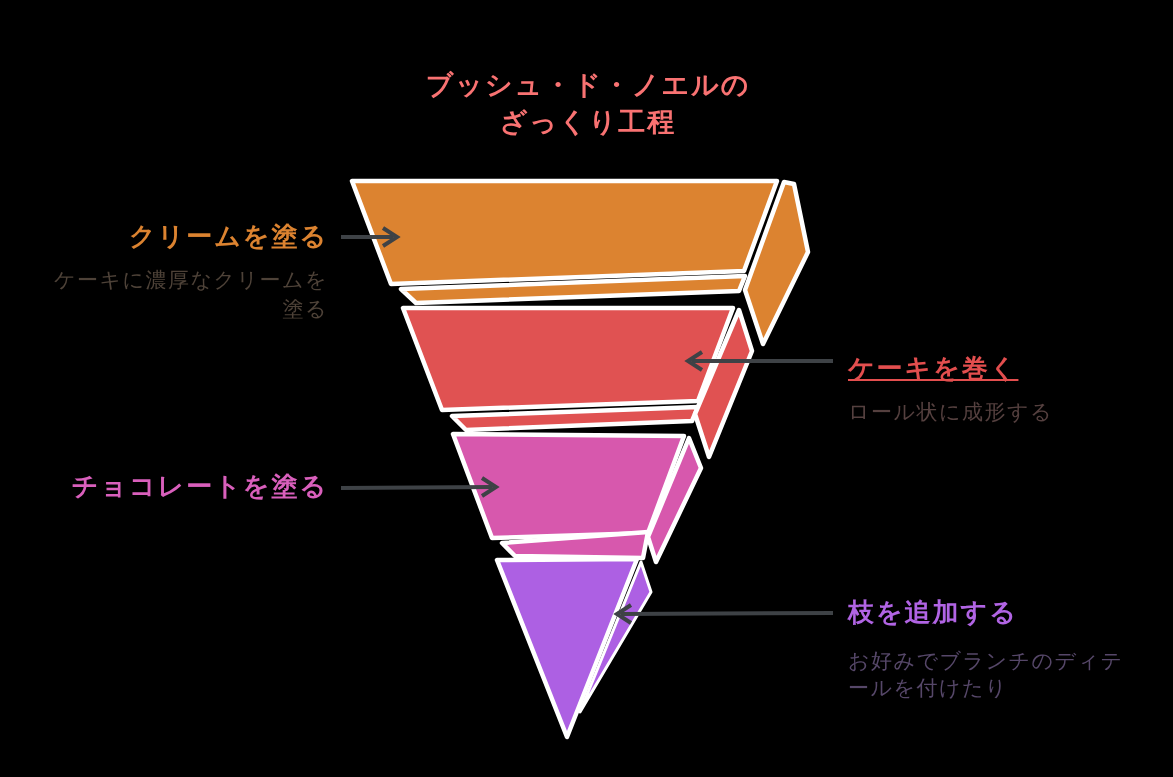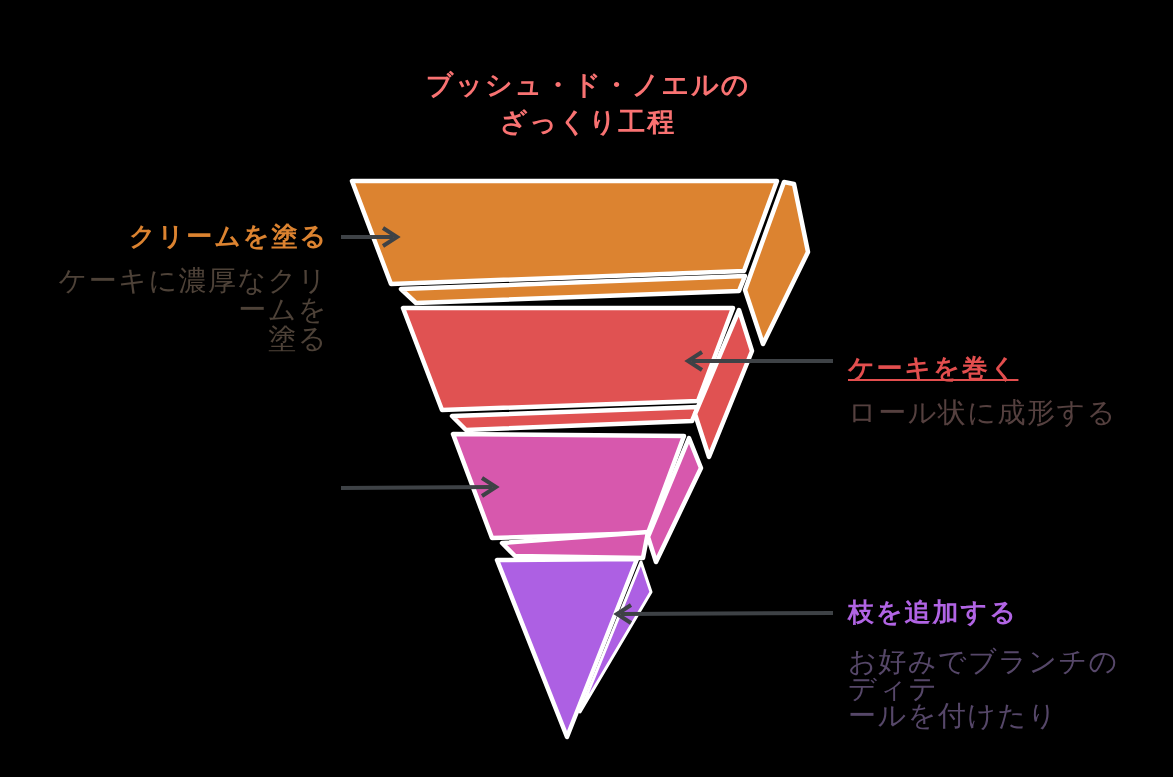--- a/index.html
+++ b/index.html
@@ -13,21 +13,21 @@
   svg.funnel{position:absolute;left:0;top:0;}
 
   .txt{position:absolute;white-space:pre-line;}
   .title{
     left:338px;top:66px;width:500px;
     text-align:center;
     font-size:27px;font-weight:bold;line-height:37px;letter-spacing:2px;
     color:#F97272;
   }
   .step-label{font-size:26px;font-weight:bold;letter-spacing:2px;line-height:32px;}
-  .step-desc{font-size:28px;letter-spacing:1.5px;line-height:29px;}
+  .step-desc{font-size:21px;letter-spacing:1.5px;line-height:29px;}
 
   .blk-left{left:36px;width:292px;text-align:right;}
   .blk-right{left:848px;width:300px;text-align:left;}
 
   .lbl1{top:220px;color:#DC8330;text-align:right;}
   .dsc1{top:266px;color:#4E4238;}
   .lbl2{top:352px;color:#E34E4E;text-decoration:underline;}
   .dsc2{top:398px;color:#55403F;}
   .lbl3{top:470px;color:#D95FBC;}
   .dsc3{top:526px;color:#5B4458;}
@@ -90,18 +90,19 @@
   <div class="txt title">ブッシュ・ド・ノエルの
 ざっくり工程</div>
 
   <div class="txt step-label blk-left lbl1">クリームを塗る</div>
   <div class="txt step-desc blk-left dsc1">ケーキに濃厚なクリームを
 塗る</div>
 
   <div class="txt step-label blk-right lbl2">ケーキを巻く</div>
   <div class="txt step-desc blk-right dsc2">ロール状に成形する</div>
 
+  <div class="txt step-label blk-left lbl3">チョコレートを塗る</div>
 
   <div class="txt step-label blk-right lbl4">枝を追加する</div>
   <div class="txt step-desc blk-right dsc4">お好みでブランチのディテ
 ールを付けたり</div>
 
 </div>
 
 </body></html>

